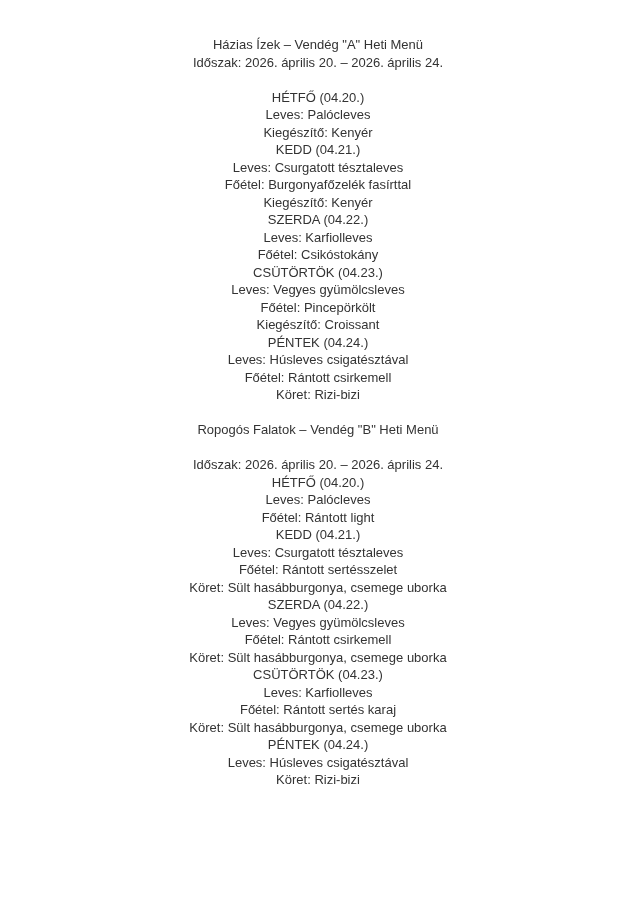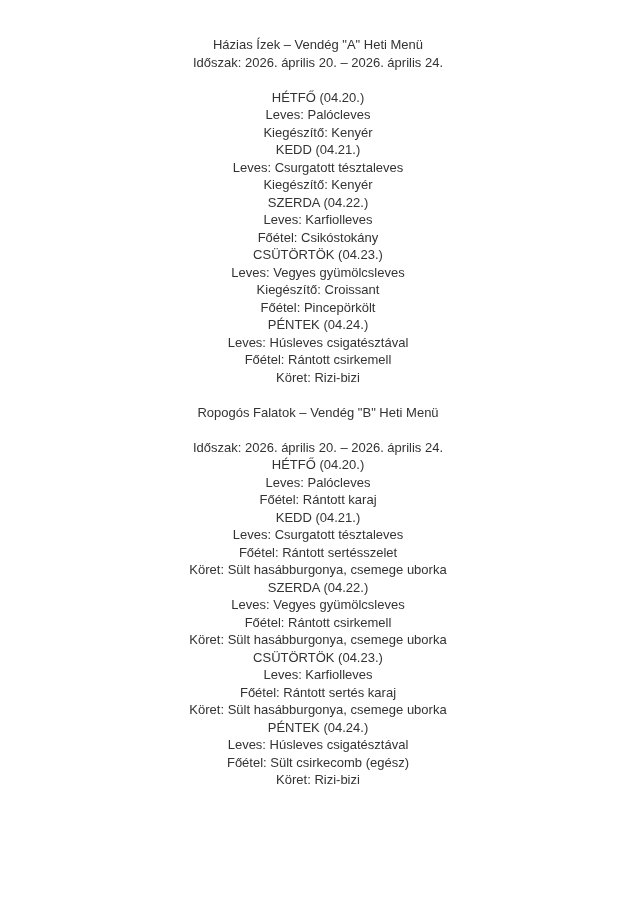--- a/index.html
+++ b/index.html
@@ -37,57 +37,57 @@
   <section>
     <div class="line">Házias Ízek – Vendég "A" Heti Menü</div>
     <div class="line">Időszak: 2026. április 20. – 2026. április 24.</div>
     <div class="line blank"></div>
     <div>
         <div class="line">HÉTFŐ (04.20.)</div>
         <div class="line">Leves: Palócleves</div>
         <div class="line">Kiegészítő: Kenyér</div>
         <div class="line">KEDD (04.21.)</div>
         <div class="line">Leves: Csurgatott tésztaleves</div>
+        <div class="line">Főétel: Burgonyafőzelék fasírttal</div>
         <div class="line">Kiegészítő: Kenyér</div>
         <div class="line">SZERDA (04.22.)</div>
         <div class="line">Leves: Karfiolleves</div>
         <div class="line">Főétel: Csikóstokány</div>
         <div class="line">CSÜTÖRTÖK (04.23.)</div>
         <div class="line">Leves: Vegyes gyümölcsleves</div>
+        <div class="line">Főétel: Pincepörkölt</div>
         <div class="line">Kiegészítő: Croissant</div>
-        <div class="line">Főétel: Pincepörkölt</div>
         <div class="line">PÉNTEK (04.24.)</div>
         <div class="line">Leves: Húsleves csigatésztával</div>
         <div class="line">Főétel: Rántott csirkemell</div>
         <div class="line">Köret: Rizi-bizi</div>
       </div>
   </section>
 
   <div class="line blank"></div>
 
   <section>
     <div class="line">Ropogós Falatok – Vendég "B" Heti Menü</div>
     <div class="line blank"></div>
     <div class="line">Időszak: 2026. április 20. – 2026. április 24.</div>
     <div>
         <div class="line">HÉTFŐ (04.20.)</div>
         <div class="line">Leves: Palócleves</div>
-        <div class="line">Főétel: Rántott karaj</div>
+        <div class="line">Főétel: Rántott light</div>
         <div class="line">KEDD (04.21.)</div>
         <div class="line">Leves: Csurgatott tésztaleves</div>
         <div class="line">Főétel: Rántott sertésszelet</div>
         <div class="line">Köret: Sült hasábburgonya, csemege uborka</div>
         <div class="line">SZERDA (04.22.)</div>
         <div class="line">Leves: Vegyes gyümölcsleves</div>
         <div class="line">Főétel: Rántott csirkemell</div>
         <div class="line">Köret: Sült hasábburgonya, csemege uborka</div>
         <div class="line">CSÜTÖRTÖK (04.23.)</div>
         <div class="line">Leves: Karfiolleves</div>
         <div class="line">Főétel: Rántott sertés karaj</div>
         <div class="line">Köret: Sült hasábburgonya, csemege uborka</div>
         <div class="line">PÉNTEK (04.24.)</div>
         <div class="line">Leves: Húsleves csigatésztával</div>
-        <div class="line">Főétel: Sült csirkecomb (egész)</div>
         <div class="line">Köret: Rizi-bizi</div>
       </div>
   </section>
 
 </div>
 
 </body></html>

